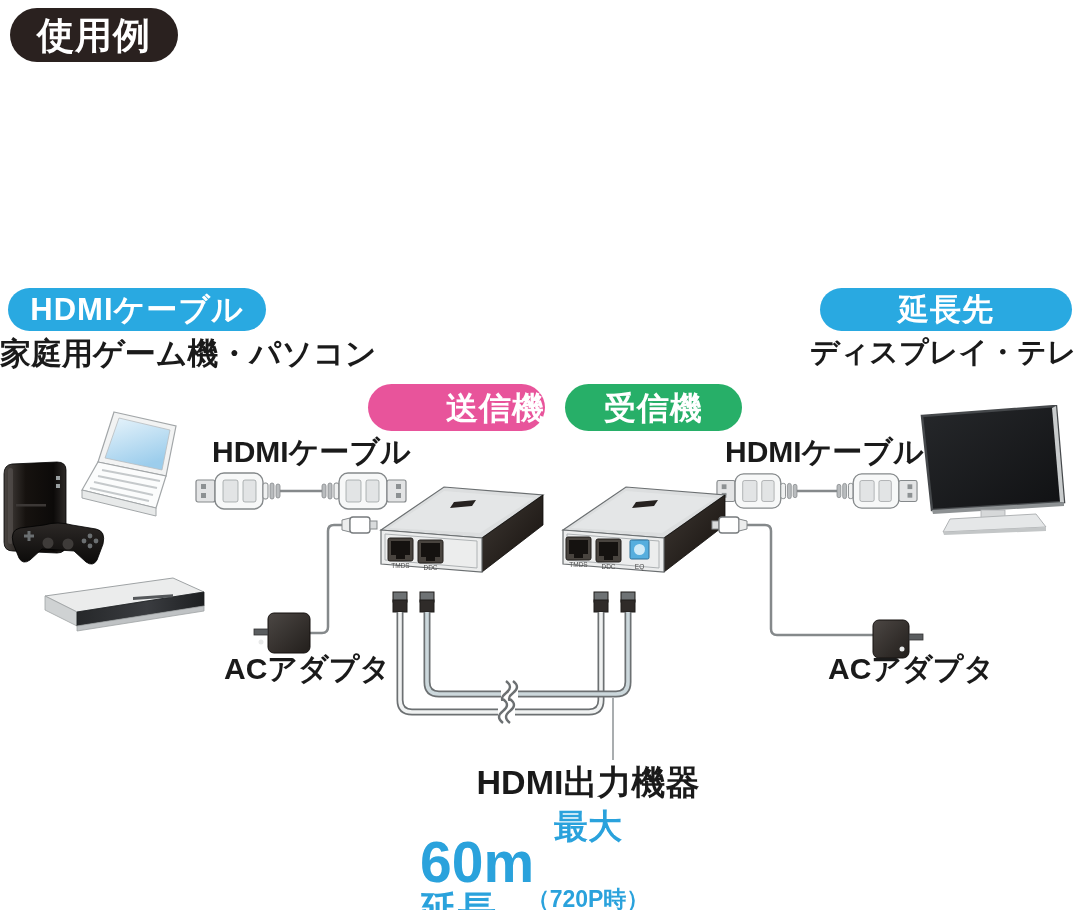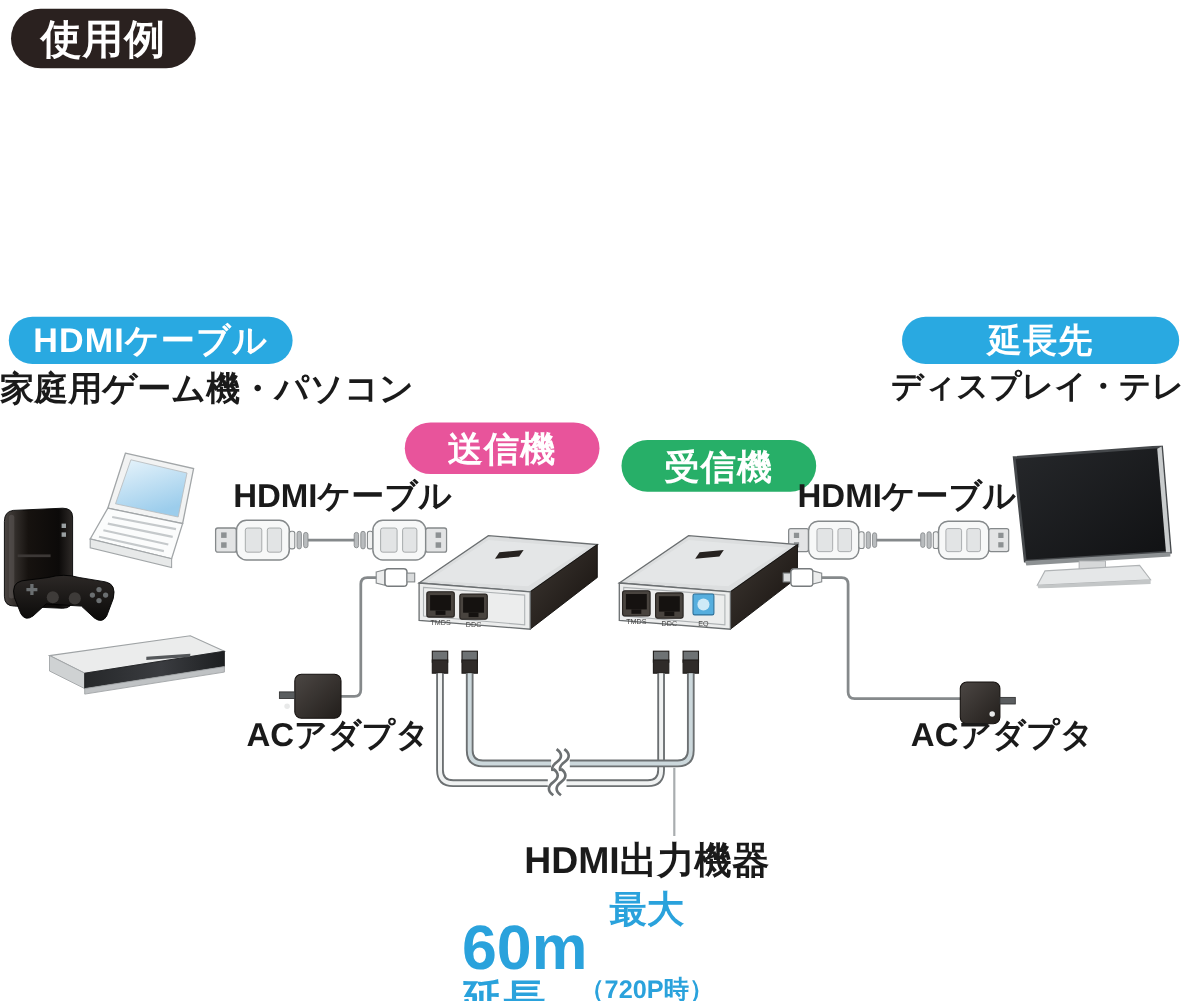--- a/index.html
+++ b/index.html
@@ -36,24 +36,24 @@
   <div class="abs badge blue" style="left:8px;top:288px;width:258px;height:43px;font-size:31px;">
     <span>HDMIケーブル</span>
   </div>
   <div class="abs badge blue" style="left:820px;top:288px;width:252px;height:43px;font-size:31px;">
     <span>延長先</span>
   </div>
 
   <div class="abs caption" style="left:0px;top:337px;width:350px;font-size:31px;">家庭用ゲーム機・パソコン</div>
   <div class="abs caption" style="left:810px;top:337px;width:262px;font-size:29px;text-align:center;">ディスプレイ・テレビ</div>
 
-  <div class="abs badge pink" style="left:368px;top:384px;width:177px;height:47px;font-size:32px;">
+  <div class="abs badge pink" style="left:368px;top:384px;width:177px;height:47px;font-size:32px;justify-content:flex-end;">
     <span>送信機</span>
   </div>
-  <div class="abs badge green" style="left:565px;top:384px;width:177px;height:47px;font-size:32px;margin-top:16px;">
+  <div class="abs badge green" style="left:565px;top:384px;width:177px;height:47px;font-size:32px;">
     <span>受信機</span>
   </div>
 
   <div class="abs cable-label" style="left:212px;top:437px;">HDMIケーブル</div>
   <div class="abs cable-label" style="left:725px;top:437px;">HDMIケーブル</div>
 
   <svg class="abs" style="left:0px;top:456px;" width="120" height="115" viewBox="0 0 120 115">
     <defs>
       <linearGradient id="psbody" x1="0" y1="0" x2="1" y2="0">
         <stop offset="0" stop-color="#4a4542"></stop>

